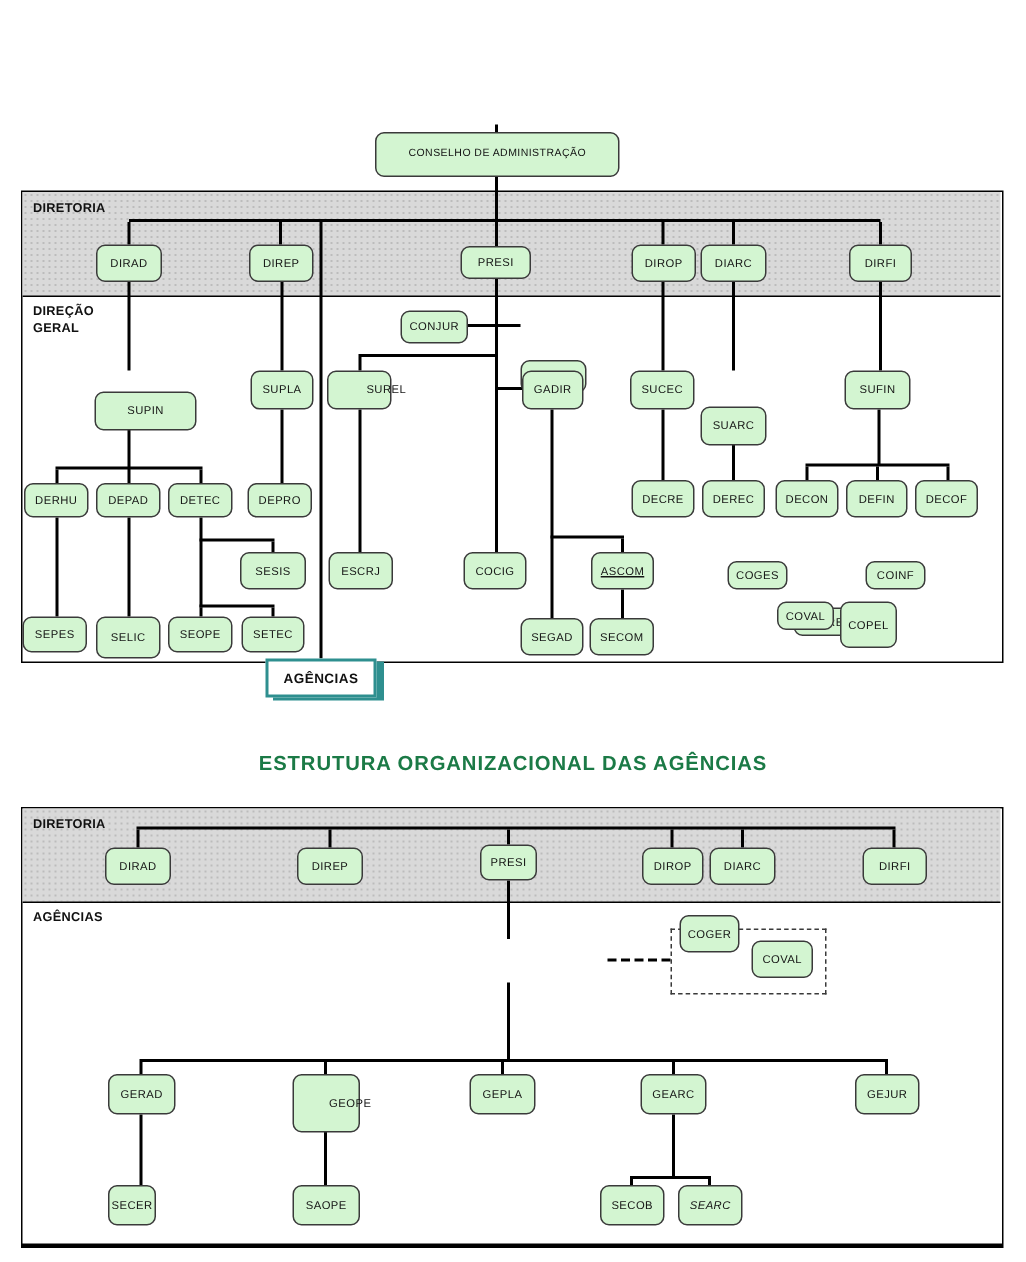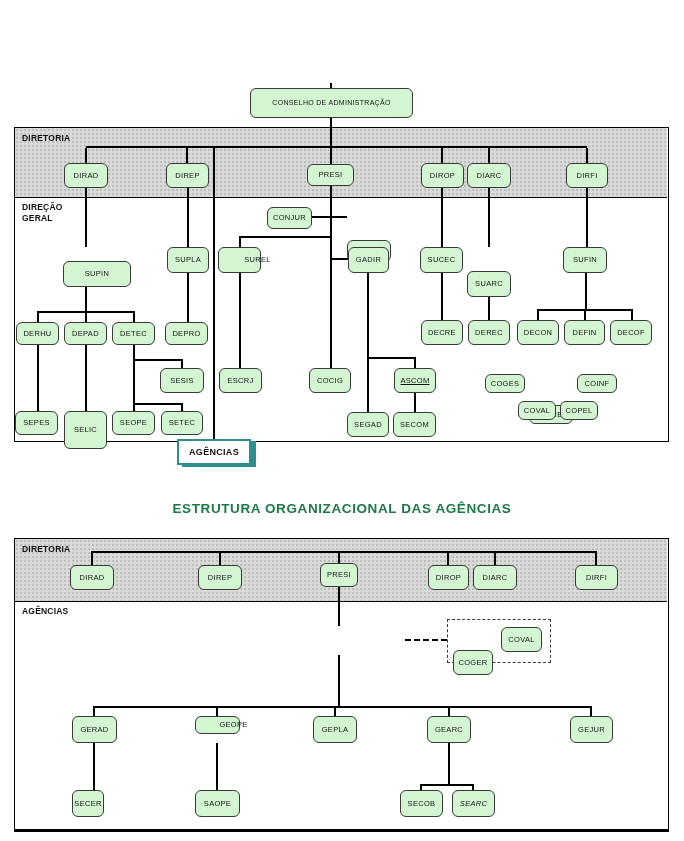--- a/index.html
+++ b/index.html
@@ -130,23 +130,23 @@
     <div class="node" style="left: 564px; top: 320px; width: 41px; height: 25px;">DEFIN</div>
     <div class="node" style="left: 610px; top: 320px; width: 42px; height: 25px;">DECOF</div>
     <div class="node" style="left: 160px; top: 368px; width: 44px; height: 25px;">SESIS</div>
     <div class="node" style="left: 219px; top: 368px; width: 43px; height: 25px;">ESCRJ</div>
     <div class="node" style="left: 309px; top: 368px; width: 42px; height: 25px;">COCIG</div>
     <div class="node" style="left: 394px; top: 368px; width: 42px; height: 25px; text-decoration: underline;">ASCOM</div>
     <div class="node" style="left: 485px; top: 374px; width: 40px; height: 19px;">COGES</div>
     <div class="node" style="left: 529px; top: 374px; width: 44px; height: 19px; margin-top: 31px;">COCRED</div>
     <div class="node" style="left: 577px; top: 374px; width: 40px; height: 19px;">COINF</div>
     <div class="node" style="left: 518px; top: 401px; width: 38px; height: 19px;">COVAL</div>
-    <div class="node" style="left: 560px; top: 401px; width: 38px; height: 19px;">COPEL</div>
+    <div class="node" style="left: 560px; top: 401px; width: 38px; height: 31px;">COPEL</div>
     <div class="node" style="left: 15px; top: 411px; width: 43px; height: 24px;">SEPES</div>
-    <div class="node" style="left: 64px; top: 411px; width: 43px; height: 38px;">SELIC</div>
+    <div class="node" style="left: 64px; top: 411px; width: 43px; height: 28px;">SELIC</div>
     <div class="node" style="left: 112px; top: 411px; width: 43px; height: 24px;">SEOPE</div>
     <div class="node" style="left: 161px; top: 411px; width: 42px; height: 24px;">SETEC</div>
     <div class="node" style="left: 347px; top: 412px; width: 42px; height: 25px;">SEGAD</div>
     <div class="node" style="left: 393px; top: 412px; width: 43px; height: 25px;">SECOM</div>
     <div class="edge" style="left: 91px; top: 551px; width: 506px; height: 2px;"></div>
     <div class="edge" style="left: 91px; top: 553px; width: 2px; height: 12px;"></div>
     <div class="edge" style="left: 219px; top: 553px; width: 2px; height: 12px;"></div>
     <div class="edge" style="left: 338px; top: 553px; width: 2px; height: 10px;"></div>
     <div class="edge" style="left: 447px; top: 553px; width: 2px; height: 12px;"></div>
     <div class="edge" style="left: 494px; top: 553px; width: 2px; height: 12px;"></div>
@@ -166,24 +166,24 @@
     <div class="edge" style="left: 420px; top: 786px; width: 2px; height: 4px;"></div>
     <div class="edge" style="left: 472px; top: 786px; width: 2px; height: 4px;"></div>
     <div class="edge dash" style="left: 405px; top: 639px; width: 42px; height: 0px;"></div>
     <div class="dashed-rect" style="left: 447px; top: 619px; width: 102px; height: 42px;"></div>
     <div class="node" style="left: 70px; top: 565px; width: 44px; height: 25px;">DIRAD</div>
     <div class="node" style="left: 198px; top: 565px; width: 44px; height: 25px;">DIREP</div>
     <div class="node" style="left: 320px; top: 563px; width: 38px; height: 24px;">PRESI</div>
     <div class="node" style="left: 428px; top: 565px; width: 41px; height: 25px;">DIROP</div>
     <div class="node" style="left: 473px; top: 565px; width: 44px; height: 25px;">DIARC</div>
     <div class="node" style="left: 575px; top: 565px; width: 43px; height: 25px;">DIRFI</div>
-    <div class="node" style="left: 453px; top: 650px; width: 40px; height: 25px;">COGER</div>
+    <div class="node" style="left: 453px; top: 610px; width: 40px; height: 25px;">COGER</div>
     <div class="node" style="left: 501px; top: 627px; width: 41px; height: 25px;">COVAL</div>
     <div class="node" style="left: 72px; top: 716px; width: 45px; height: 27px;">GERAD</div>
-    <div class="node" style="left: 195px; top: 716px; width: 45px; height: 18px; padding-left: 32px;">GEOPE</div>
+    <div class="node" style="left: 195px; top: 716px; width: 45px; height: 39px; padding-left: 32px;">GEOPE</div>
     <div class="node" style="left: 313px; top: 716px; width: 44px; height: 27px;">GEPLA</div>
     <div class="node" style="left: 427px; top: 716px; width: 44px; height: 27px;">GEARC</div>
     <div class="node" style="left: 570px; top: 716px; width: 43px; height: 27px;">GEJUR</div>
     <div class="node" style="left: 72px; top: 790px; width: 32px; height: 27px;">SECER</div>
     <div class="node" style="left: 195px; top: 790px; width: 45px; height: 27px;">SAOPE</div>
     <div class="node" style="left: 400px; top: 790px; width: 43px; height: 27px;">SECOB</div>
     <div class="node" style="left: 452px; top: 790px; width: 43px; height: 27px; font-style: italic;">SEARC</div>
   </div>
 
 </body></html>

